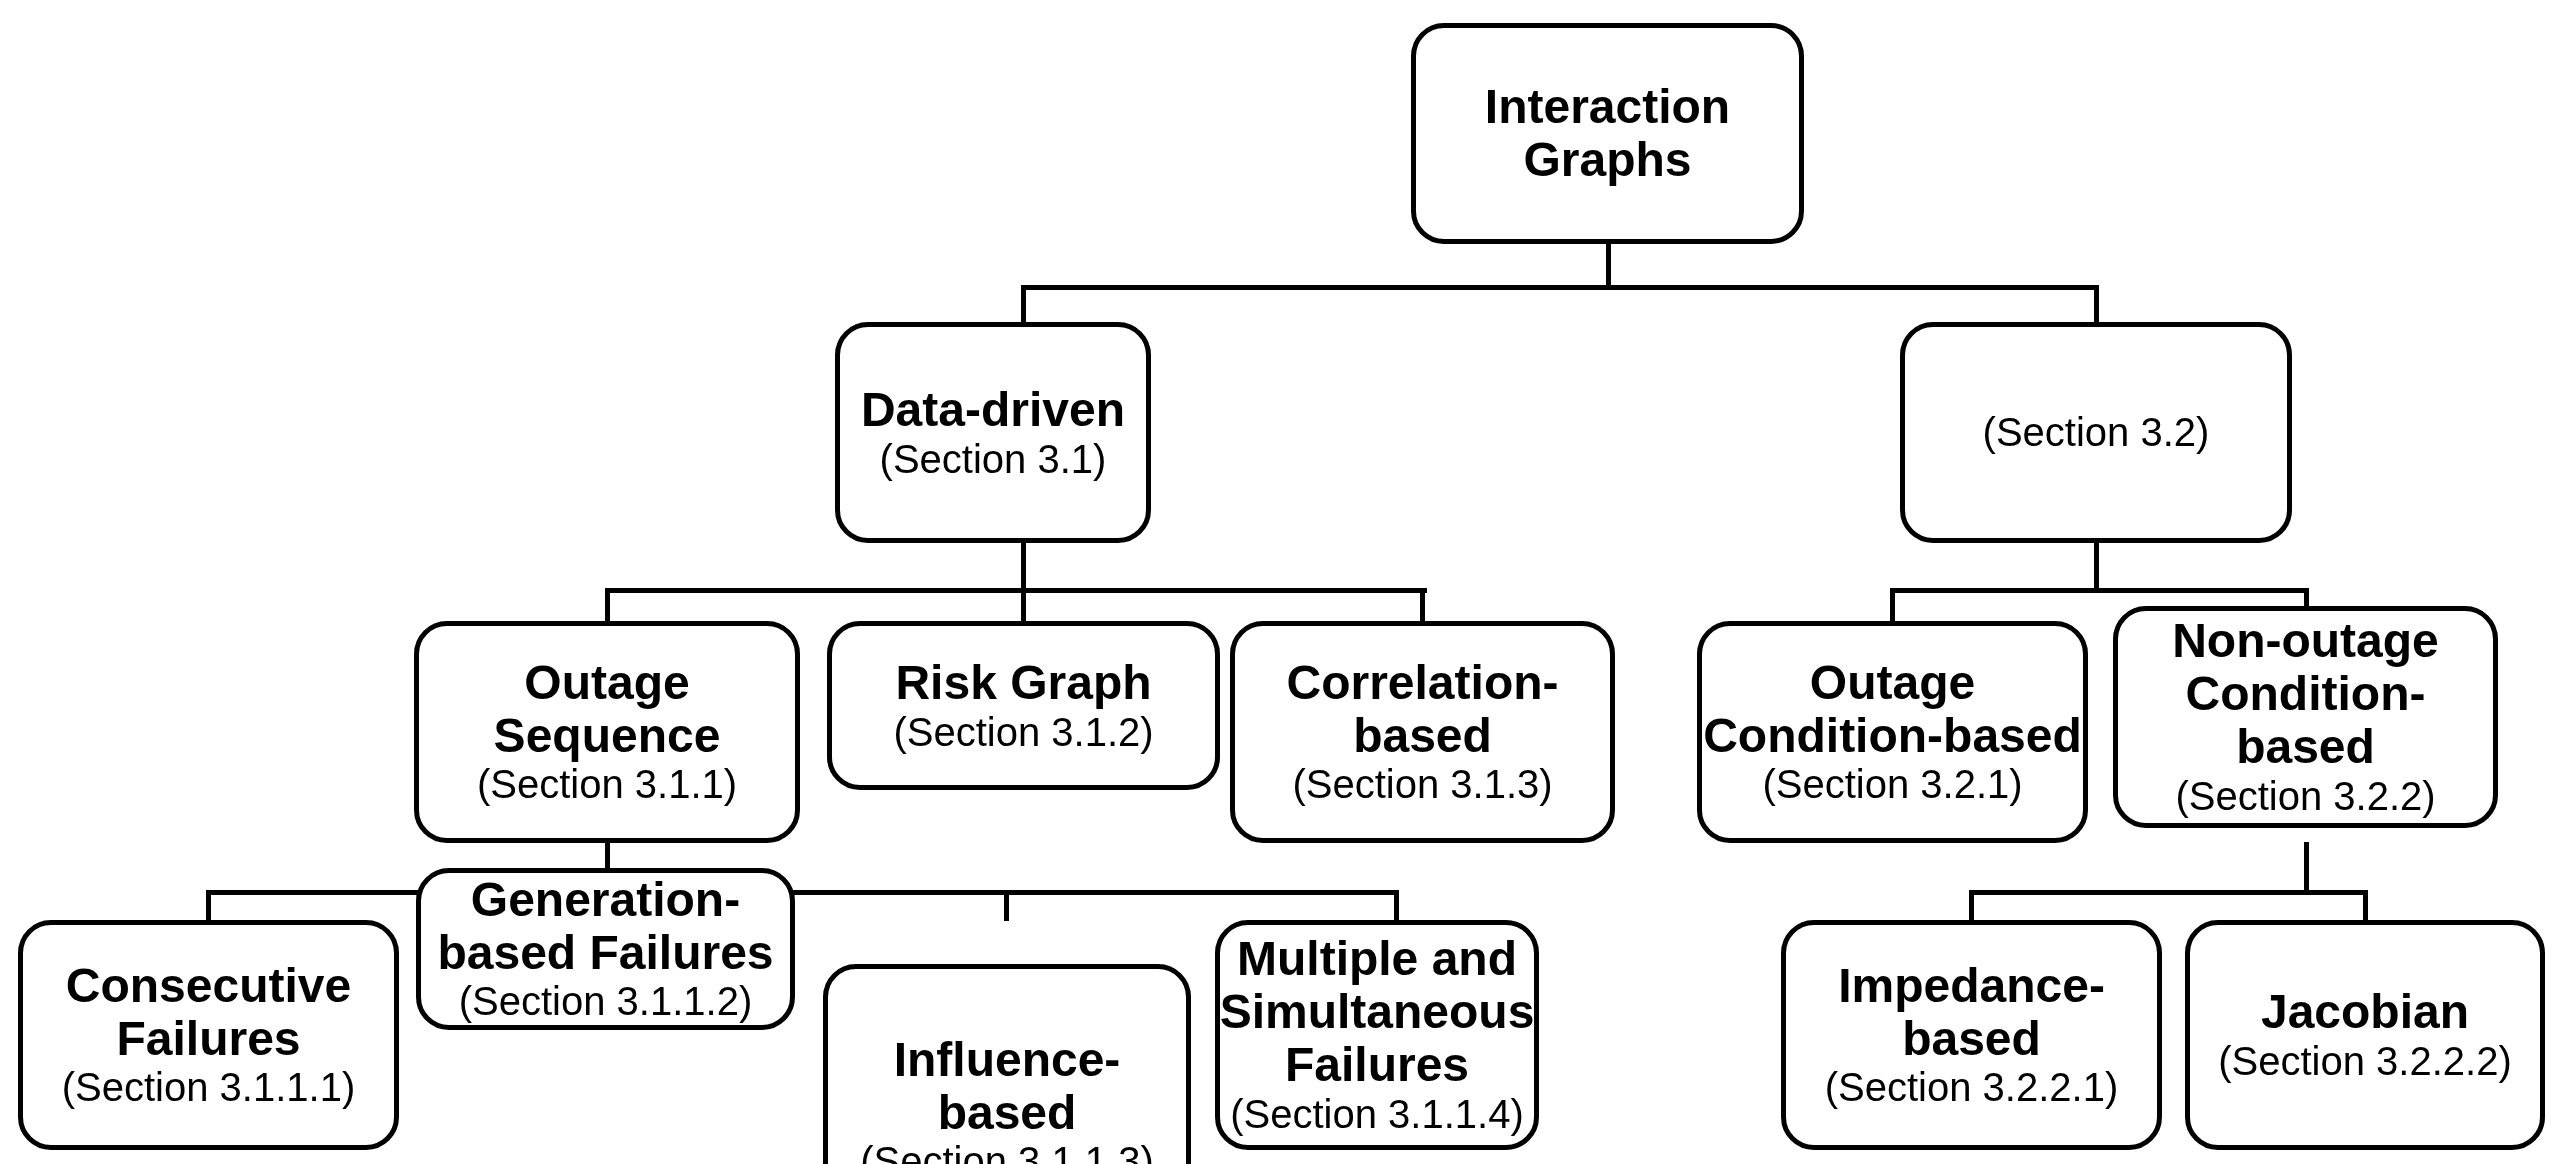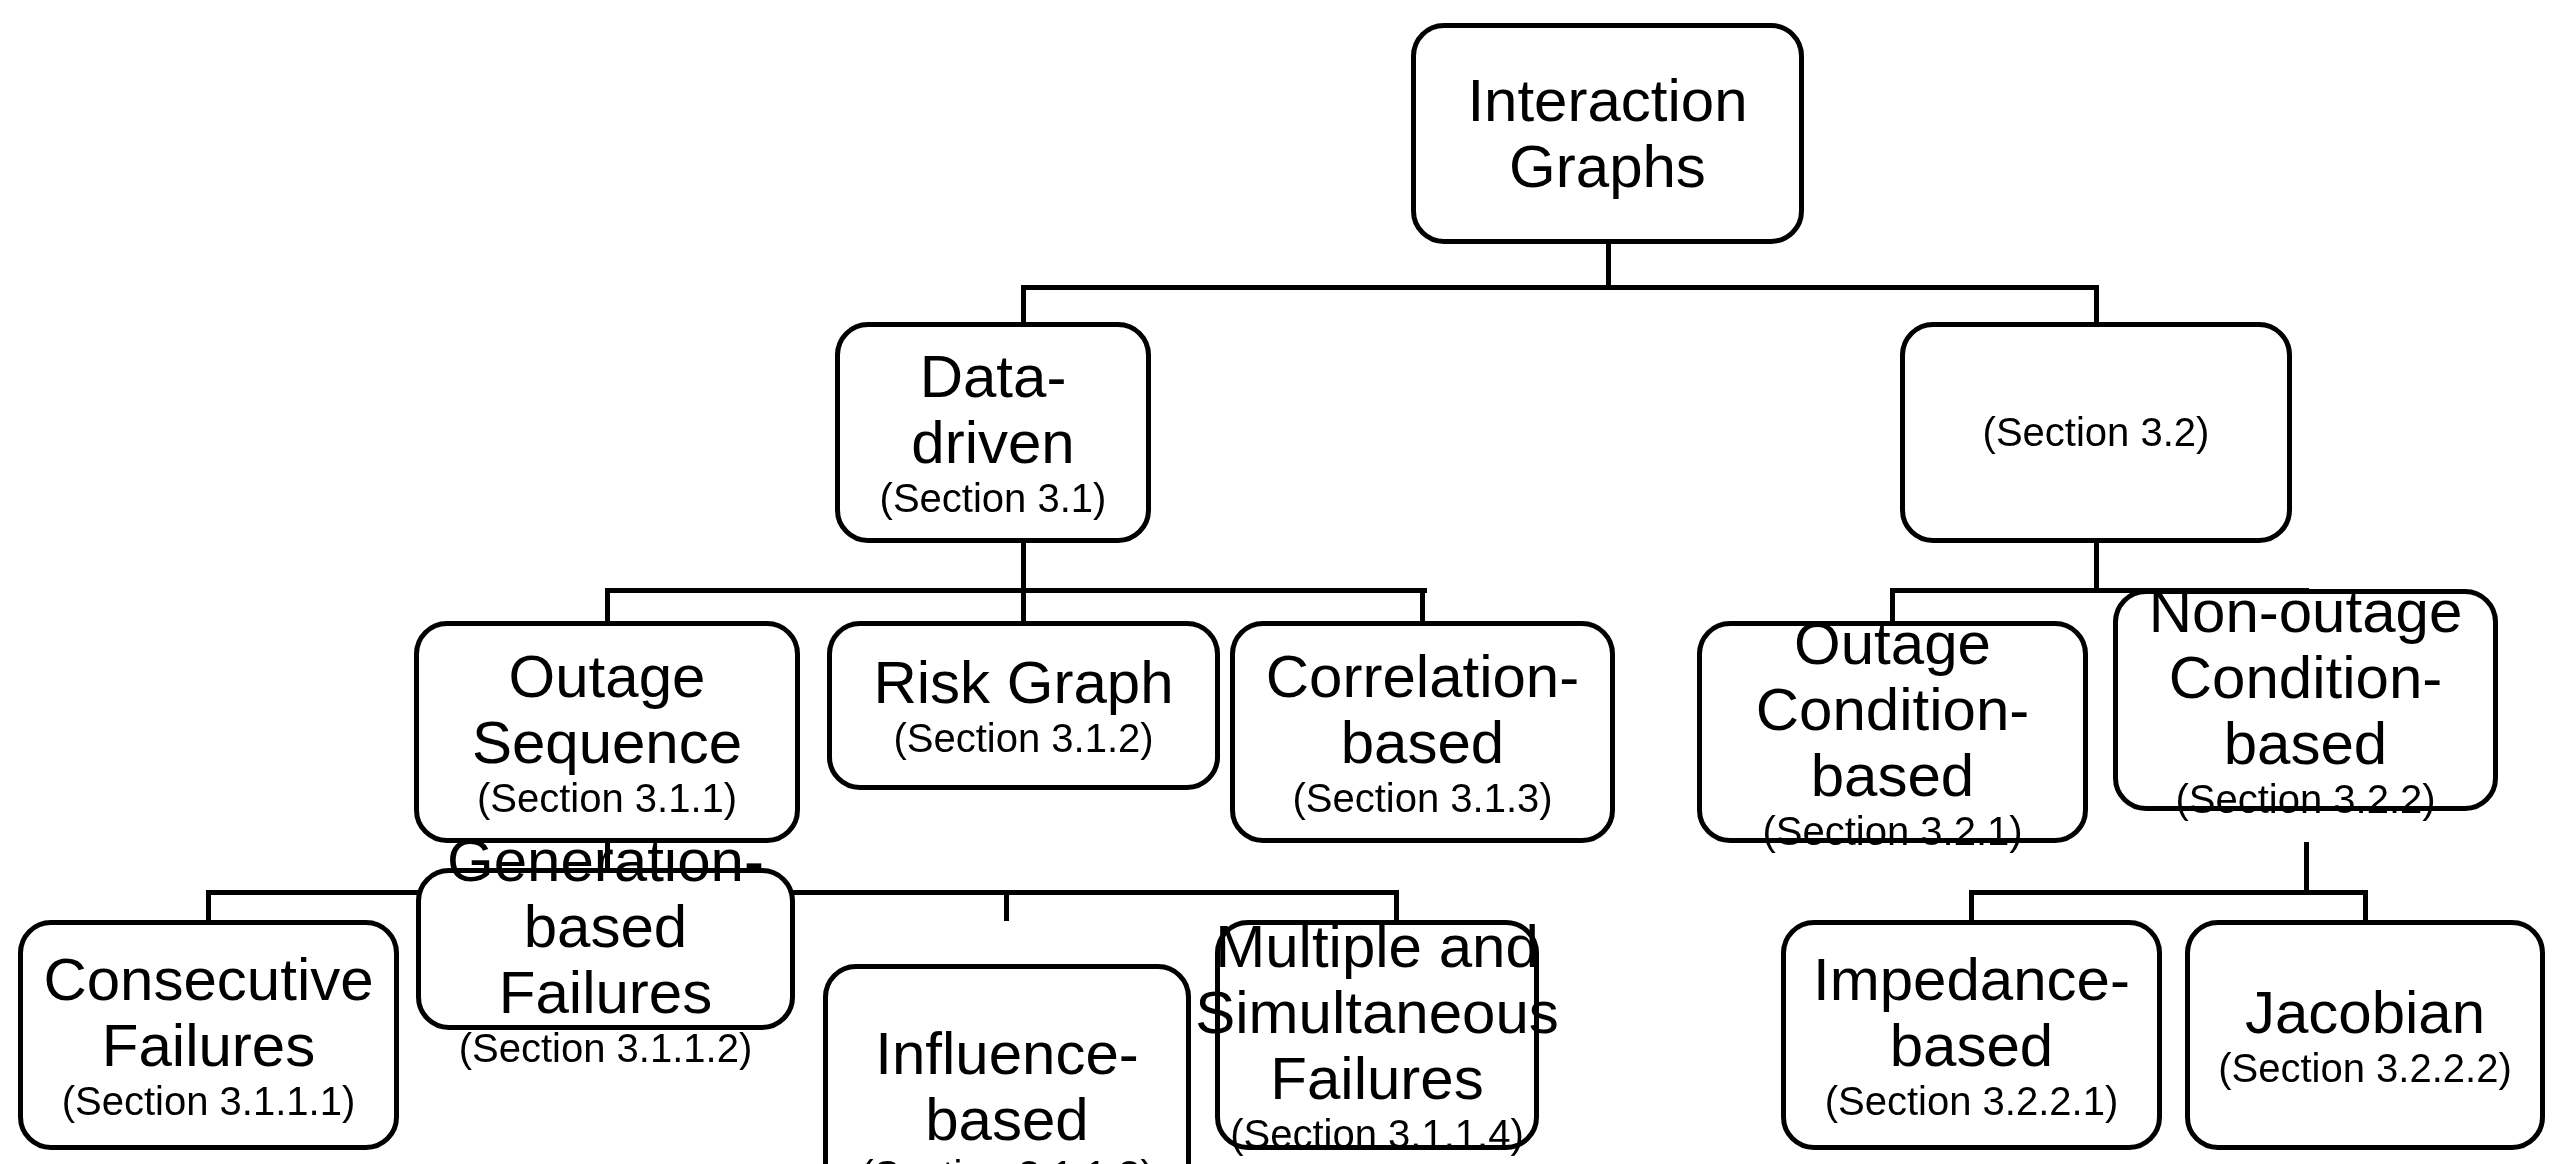--- a/index.html
+++ b/index.html
@@ -29,23 +29,24 @@
     border-radius: 33px;
     background: #ffffff;
     display: flex;
     flex-direction: column;
     align-items: center;
     justify-content: center;
     text-align: center;
     z-index: 2;
   }
   .node .name {
-    font-size: 60px;
+    font-size: 48px;
     line-height: 1.1;
     white-space: pre-line;
+    font-weight: bold;
   }
   .node .sec {
     font-size: 40px;
     line-height: 1.12;
     white-space: pre-line;
   }
 </style>
 </head>
 <body>
 
@@ -102,21 +103,21 @@
   <div class="node" style="left:1230px;top:621px;width:385px;height:222px">
     <div class="name">Correlation-
 based</div>
     <div class="sec">(Section 3.1.3)</div>
   </div>
   <div class="node" style="left:1697px;top:621px;width:391px;height:222px">
     <div class="name">Outage
 Condition-based</div>
     <div class="sec">(Section 3.2.1)</div>
   </div>
-  <div class="node" style="left:2113px;top:589px;width:385px;height:222px">
+  <div class="node" style="left:2113px;top:606px;width:385px;height:222px">
     <div class="name">Non-outage
 Condition-based</div>
     <div class="sec">(Section 3.2.2)</div>
   </div>
 
   <div class="node" style="left:18px;top:920px;width:381px;height:230px">
     <div class="name">Consecutive
 Failures</div>
     <div class="sec">(Section 3.1.1.1)</div>
   </div>

